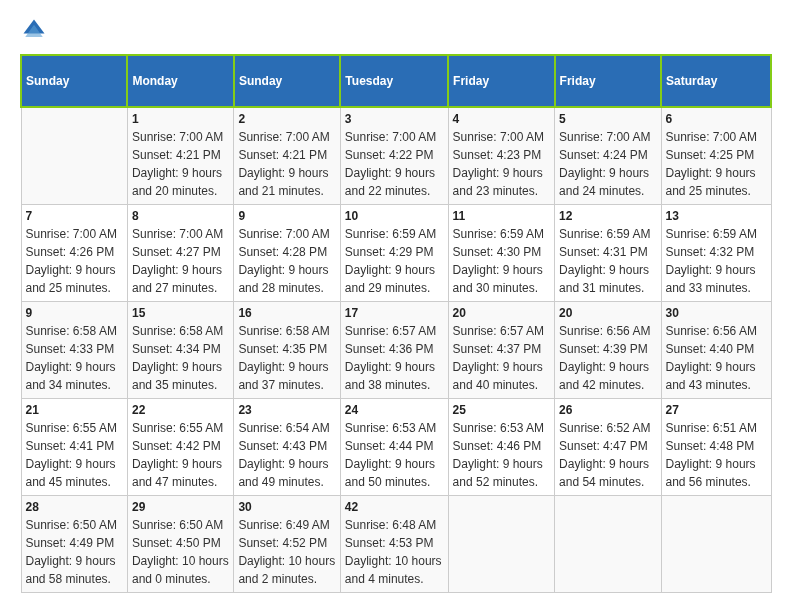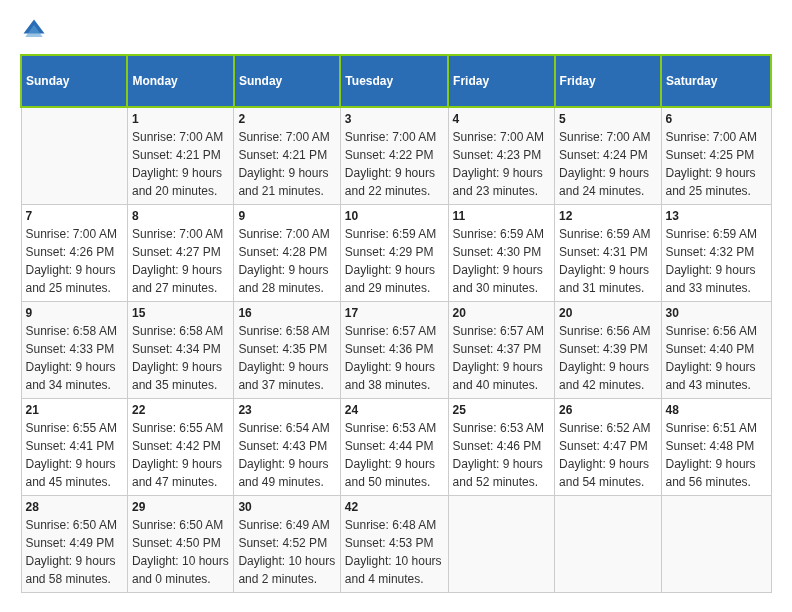--- a/index.html
+++ b/index.html
@@ -225,21 +225,21 @@
         </td>
         <td>
           <div class="day-number">25</div>
           <div class="day-info">Sunrise: 6:53 AM<br>Sunset: 4:46 PM<br>Daylight: 9 hours and 52 minutes.</div>
         </td>
         <td>
           <div class="day-number">26</div>
           <div class="day-info">Sunrise: 6:52 AM<br>Sunset: 4:47 PM<br>Daylight: 9 hours and 54 minutes.</div>
         </td>
         <td>
-          <div class="day-number">48</div>
+          <div class="day-number">27</div>
           <div class="day-info">Sunrise: 6:51 AM<br>Sunset: 4:48 PM<br>Daylight: 9 hours and 56 minutes.</div>
         </td>
       </tr>
       <tr>
         <td>
           <div class="day-number">28</div>
           <div class="day-info">Sunrise: 6:50 AM<br>Sunset: 4:49 PM<br>Daylight: 9 hours and 58 minutes.</div>
         </td>
         <td>
           <div class="day-number">29</div>

